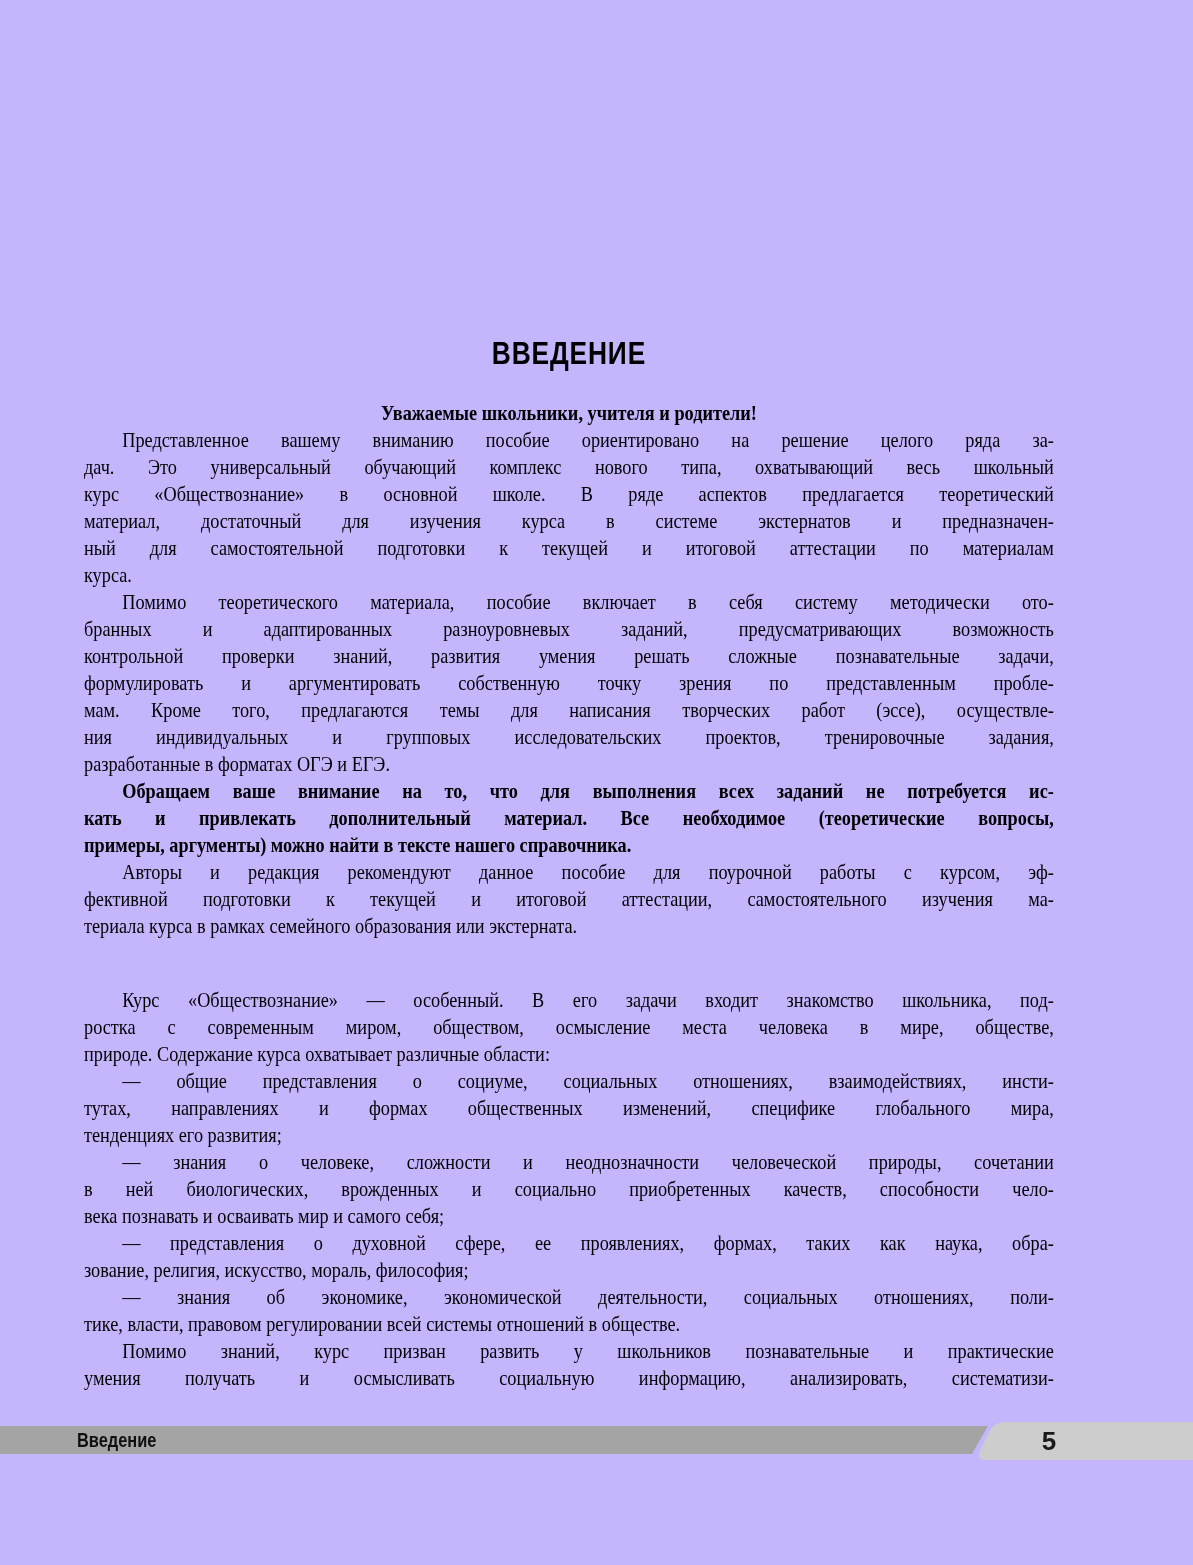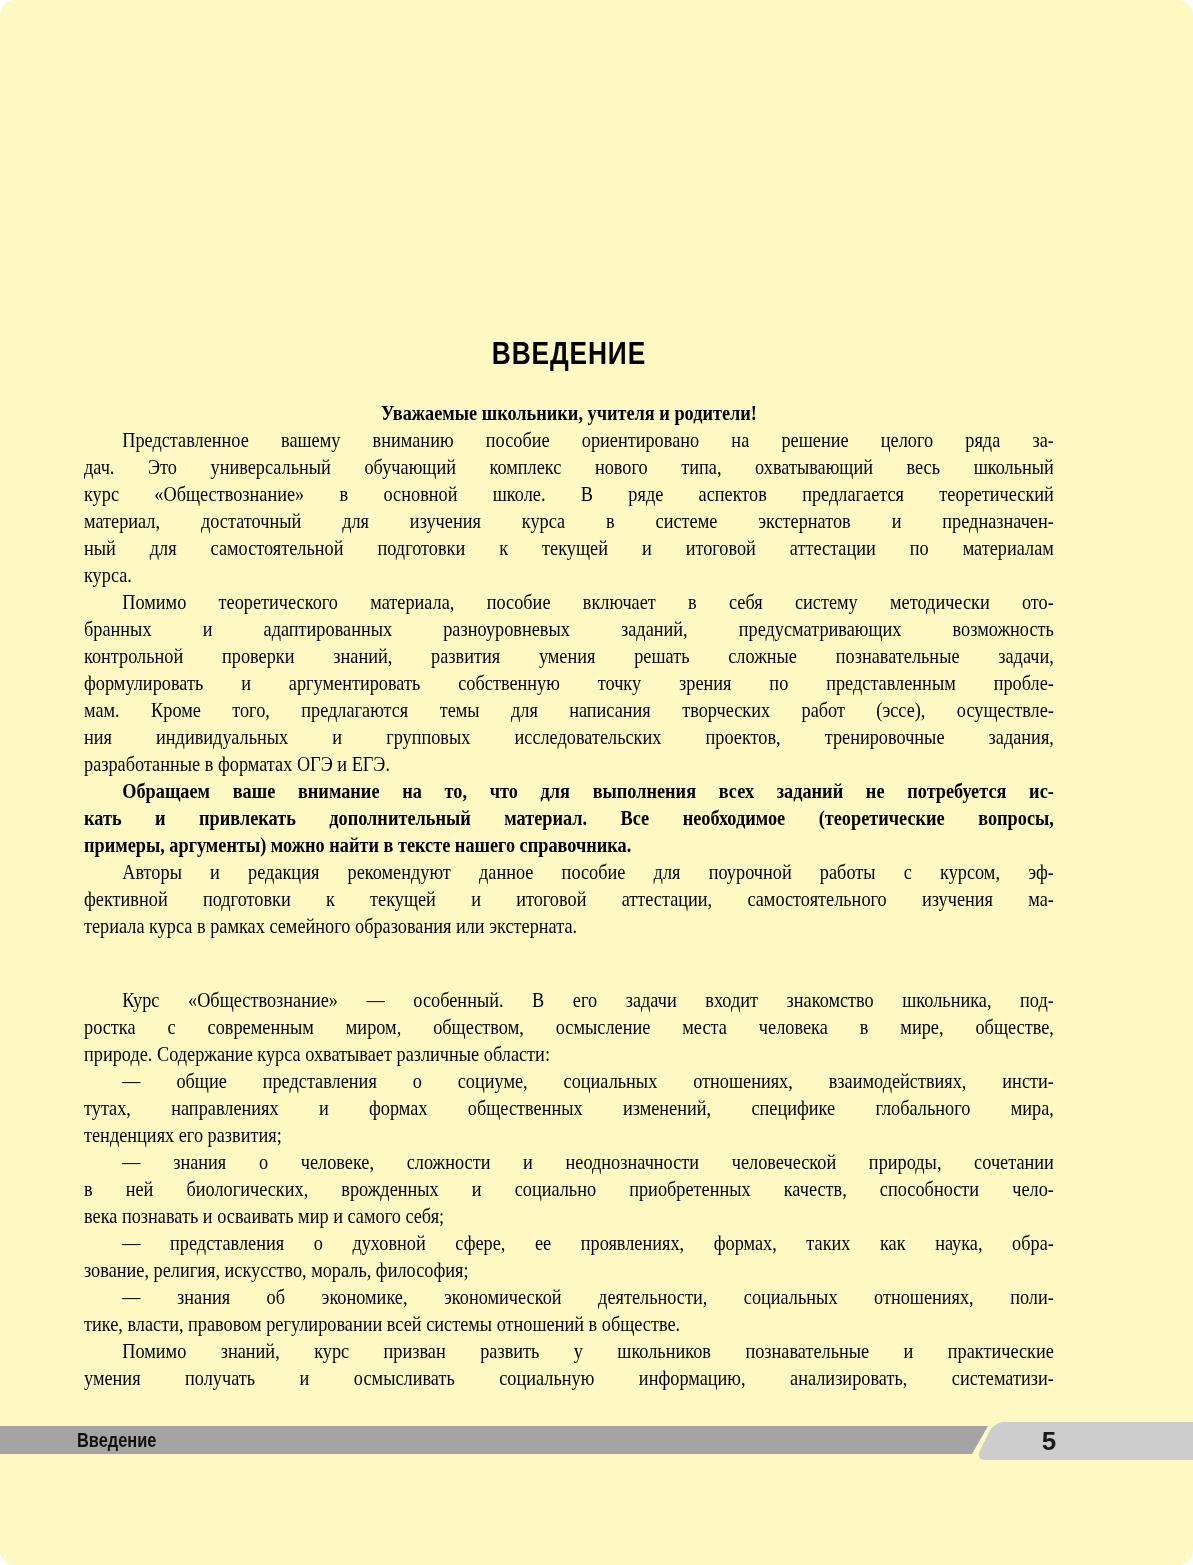--- a/index.html
+++ b/index.html
@@ -1,24 +1,23 @@
 <!DOCTYPE html>
 <html><head>
 <meta charset="utf-8">
 <style>
   html,body { margin:0; padding:0; background:#ffffff; }
 
   .page {
     position:relative;
     width:1193px; height:1565px;
-    background:#fef9c3;
+    background:#c4b5fd;
     overflow:hidden;
     font-family:"Liberation Serif", serif;
     color:#000;
-    border-radius:15px;
   }
 
   
   .textcol {
     position:absolute; left:84px; top:337px; width:1141px;
     transform:scaleX(0.85); transform-origin:0 0;
   }
 
   .doc-title {
     font-family:"Liberation Sans", sans-serif;

